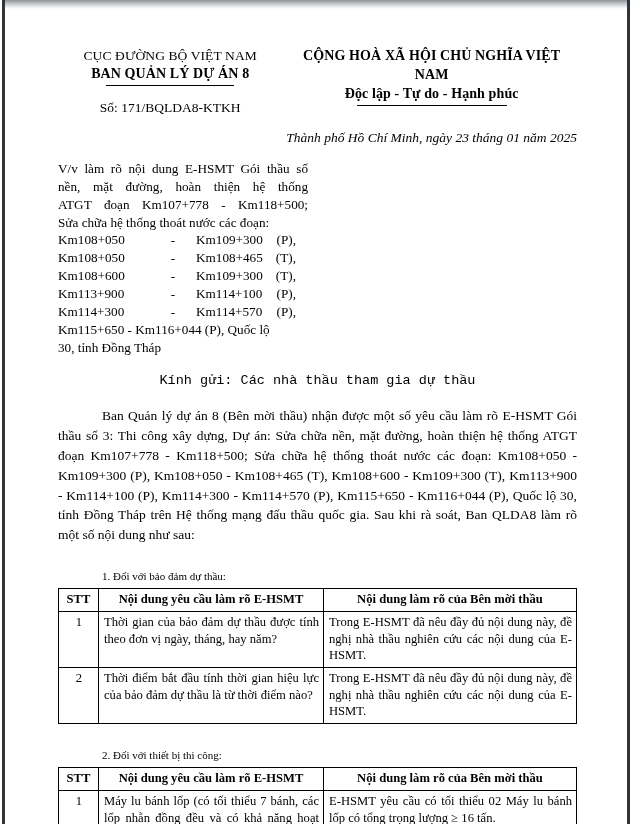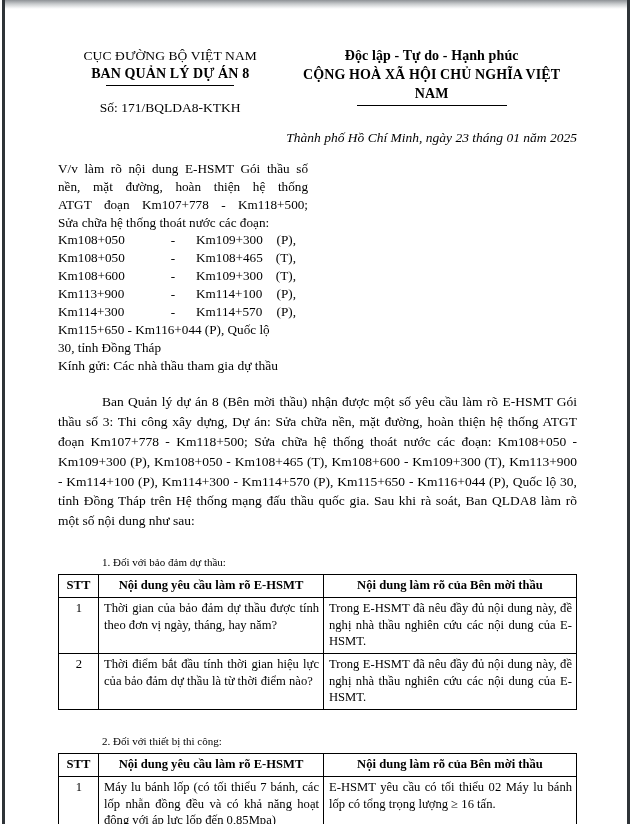--- a/index.html
+++ b/index.html
@@ -108,23 +108,24 @@
     display: flex;
     width: 238px;
   }
   .km-row .a { width: 92px; }
   .km-row .d { width: 46px; text-align: center; }
   .km-row .b { width: 70px; }
   .km-row .c { width: 30px; text-align: right; }
 
   
   .recipient {
-    text-align: left;
-    font-size: 13.5px;
-    margin-top: 1px;
+    text-align: center;
+    font-size: 13.5px;
+    margin-top: 16px;
+    font-family: Liberation Mono, monospace;
   }
 
   
   .body-par {
     margin-top: 18px;
     font-size: 13.5px;
     line-height: 1.47;
     text-align: justify;
     text-indent: 44px;
   }
@@ -175,22 +176,22 @@
 <div class="page">
 
   <div class="letterhead">
     <div class="lh-left">
       <div class="org-line">CỤC ĐƯỜNG BỘ VIỆT NAM</div>
       <div class="org-line-bold">BAN QUẢN LÝ DỰ ÁN 8</div>
       <div class="ul-rule"></div>
       <div class="doc-number">Số: 171/BQLDA8-KTKH</div>
     </div>
     <div class="lh-right">
+      <div class="org-line-bold">CỘNG HOÀ XÃ HỘI CHỦ NGHĨA VIỆT NAM</div>
       <div class="org-line-bold">Độc lập - Tự do - Hạnh phúc</div>
-      <div class="org-line-bold">CỘNG HOÀ XÃ HỘI CHỦ NGHĨA VIỆT NAM</div>
       <div class="ul-rule wide"></div>
       <div class="place-date">Thành phố Hồ Chí Minh, ngày 23 tháng 01 năm 2025</div>
     </div>
   </div>
 
   <div class="subject-block">
     <span class="just-line">V/v làm rõ nội dung E-HSMT Gói thầu số</span>
     <span class="just-line">nền, mặt đường, hoàn thiện hệ thống</span>
     <span class="just-line">ATGT đoạn Km107+778 - Km118+500;</span>
     <span class="plain-line">Sửa chữa hệ thống thoát nước các đoạn:</span>

